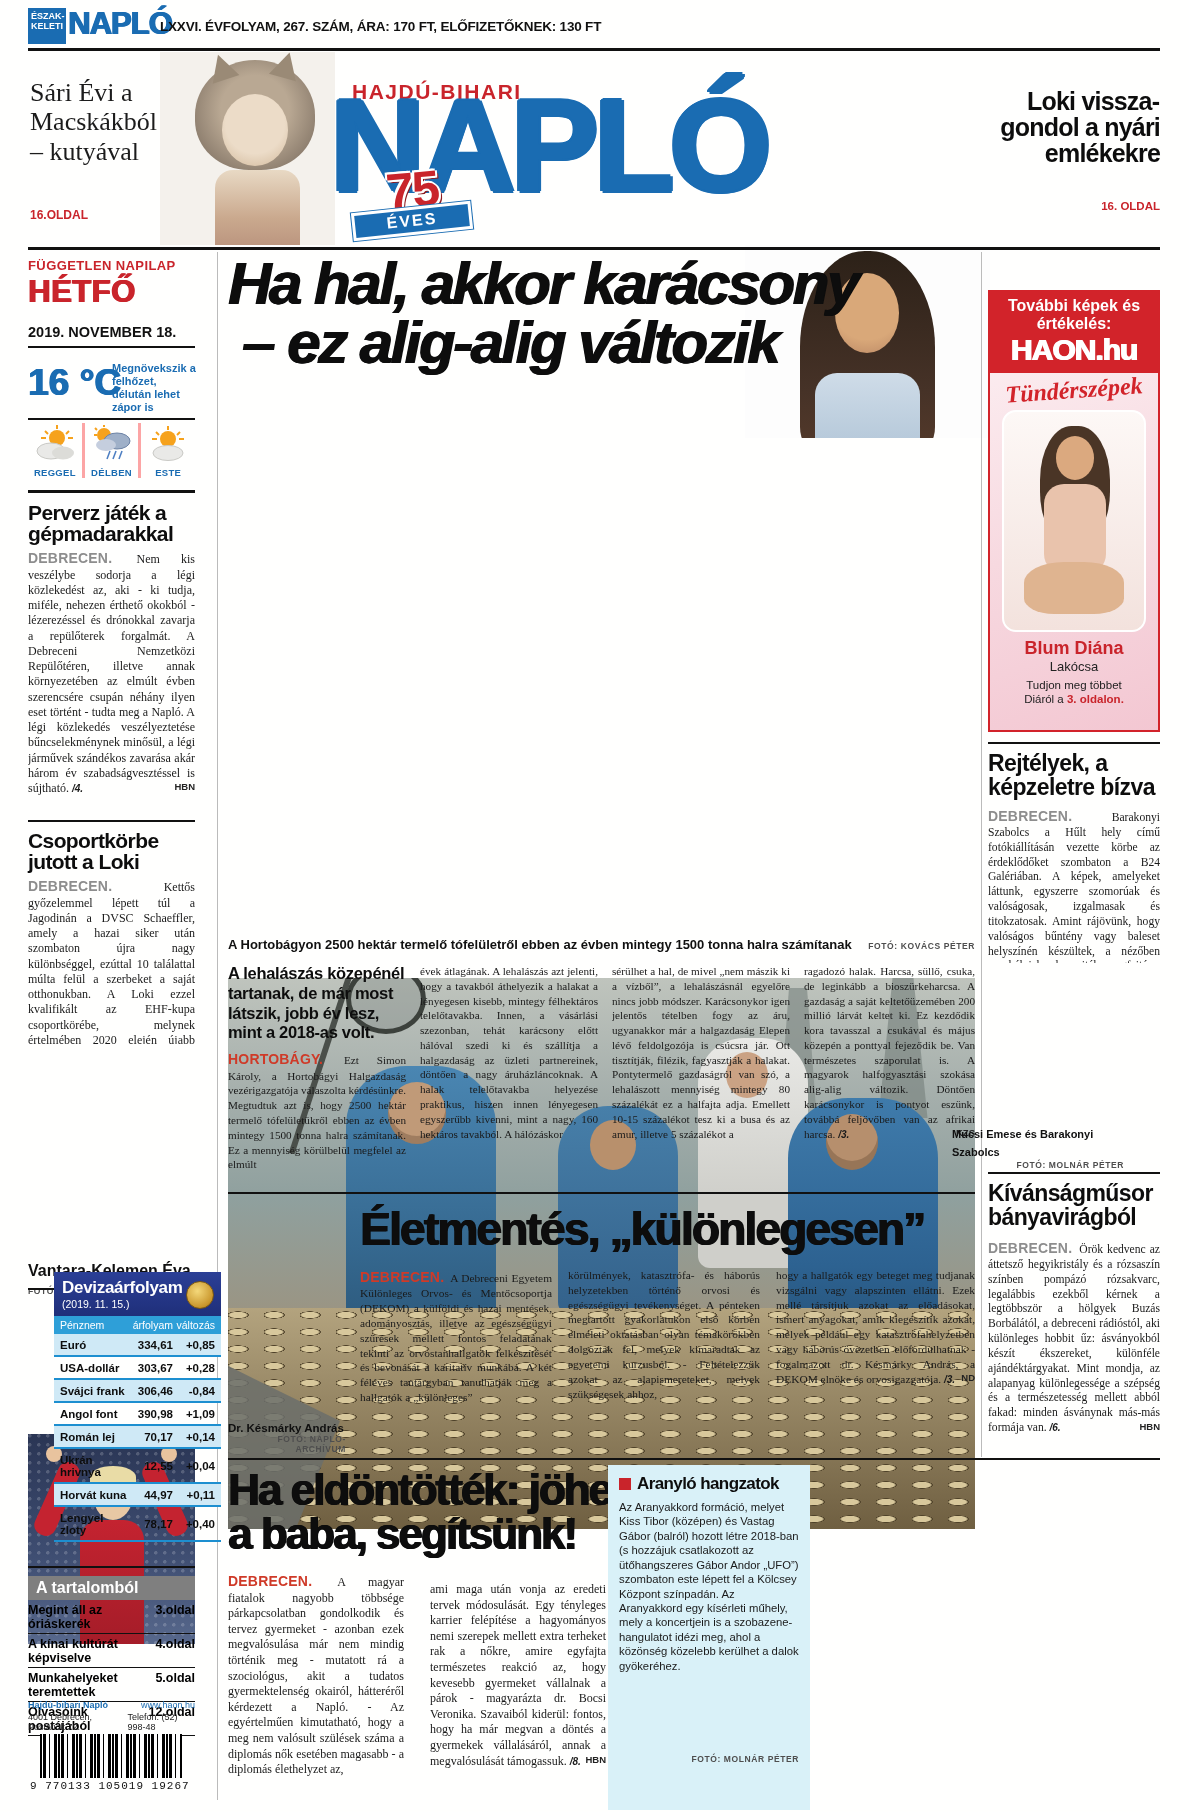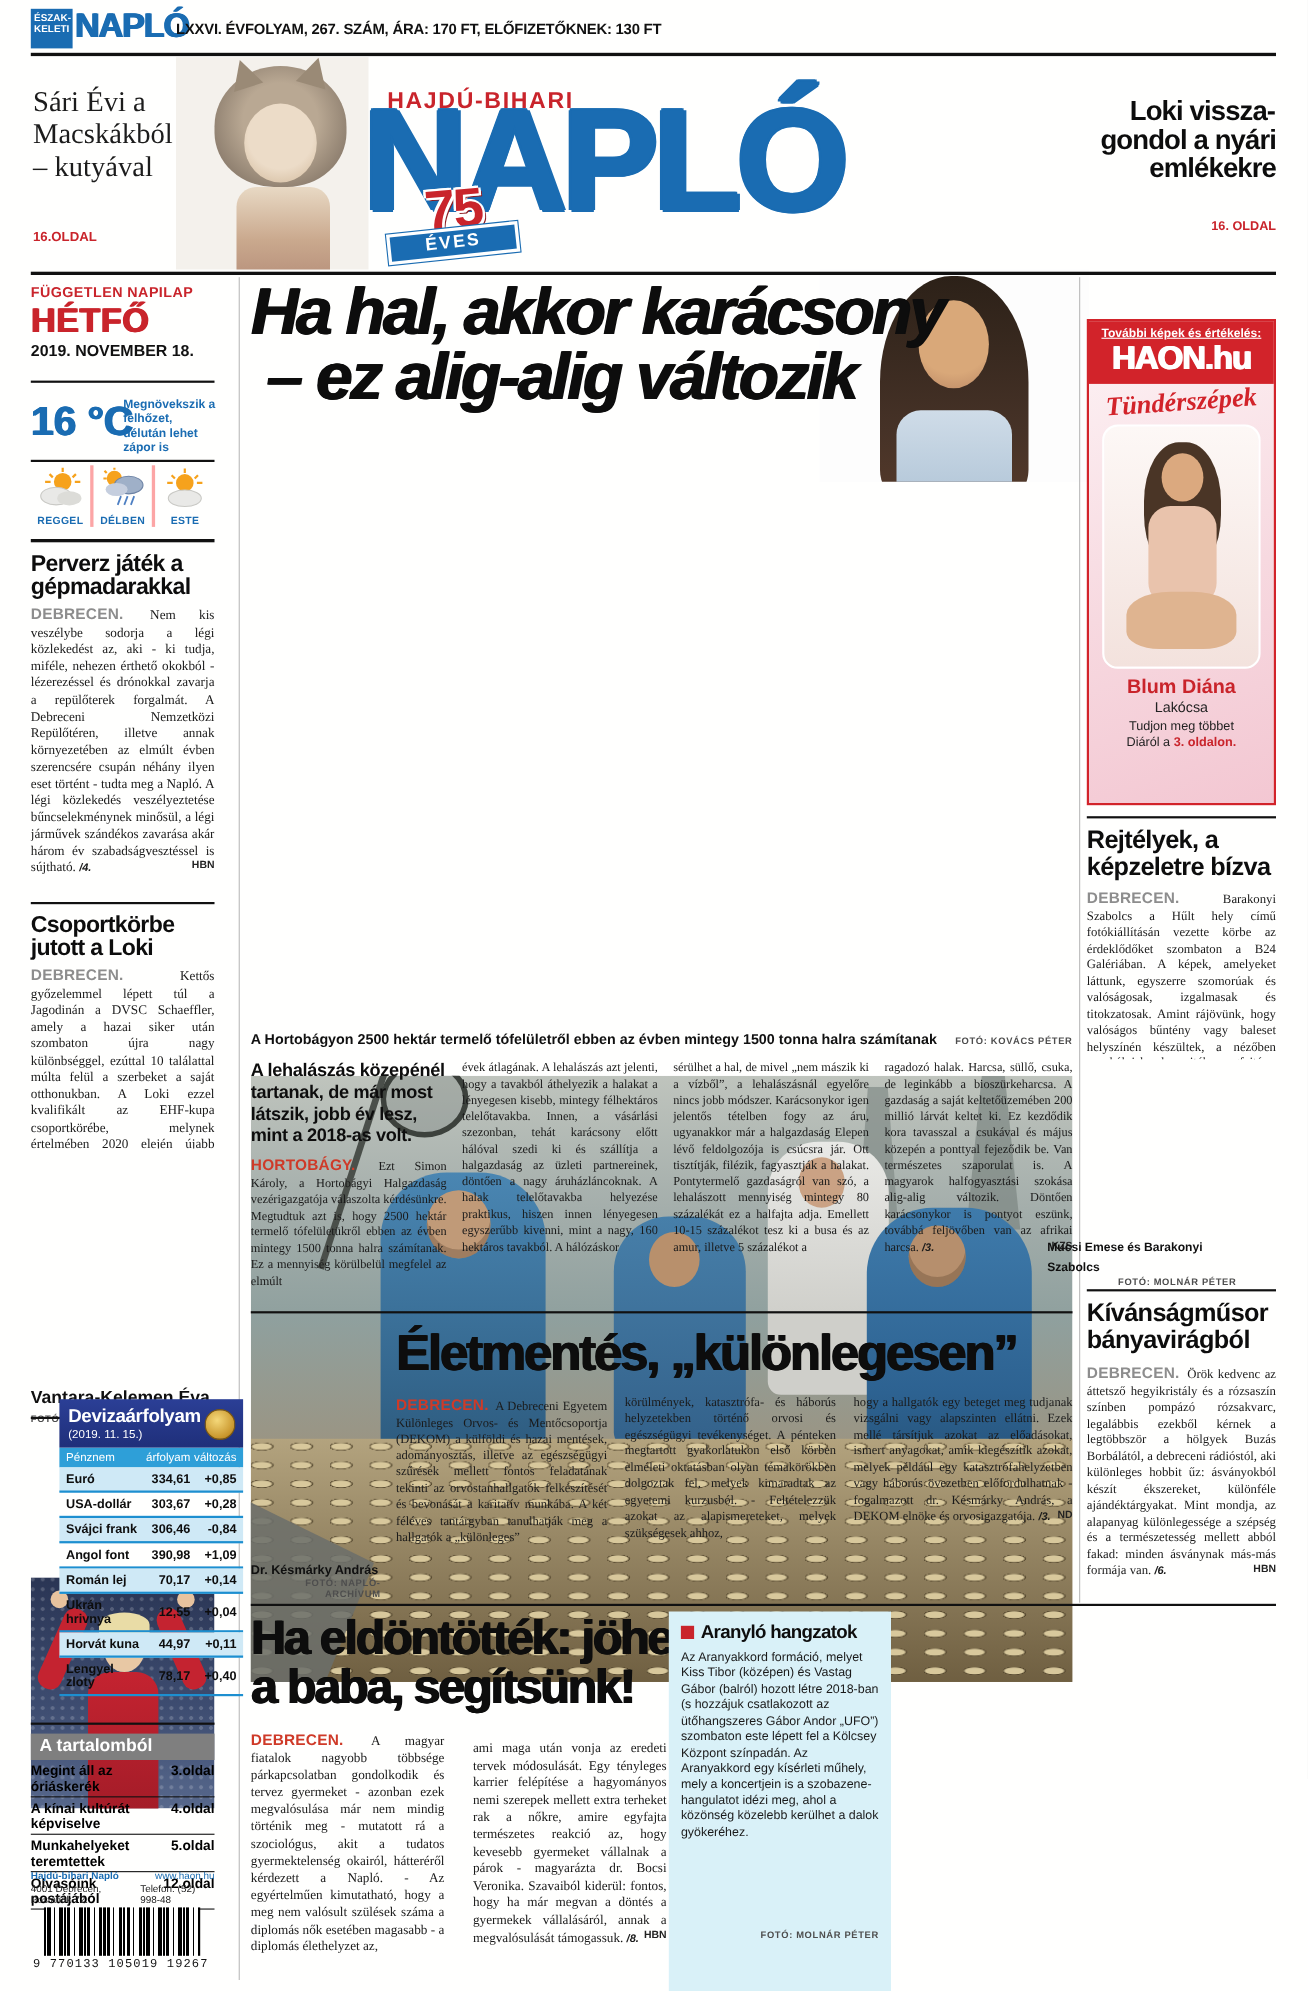--- a/index.html
+++ b/index.html
@@ -98,21 +98,21 @@
   <div class="abs hl" style="left:985px;top:88px;width:175px;text-align:right;font-size:25px;
        line-height:1.04;letter-spacing:-0.8px;">Loki vissza­gondol a nyári emlékekre</div>
   <div class="abs red" style="left:985px;top:200px;width:175px;text-align:right;font-size:11.5px;font-weight:700;">16. OLDAL</div>
 
   <div class="abs rule" style="left:28px;top:247px;width:1132px;height:3px;"></div>
   <div class="abs vrule" style="left:217px;top:252px;height:1548px;"></div>
   <div class="abs vrule" style="left:981px;top:252px;height:1205px;"></div>
 
   <div class="abs red" style="left:28px;top:258px;font-size:13px;font-weight:700;letter-spacing:.4px;">FÜGGETLEN NAPILAP</div>
   <div class="abs red fat" style="left:28px;top:274px;font-size:31px;font-weight:700;letter-spacing:.5px;">HÉTFŐ</div>
-  <div class="abs" style="left:28px;top:312px;font-size:14.5px;font-weight:700;color:#111;">2019. NOVEMBER 18.</div>
+  <div class="abs" style="left:28px;top:324px;font-size:14.5px;font-weight:700;color:#111;">2019. NOVEMBER 18.</div>
   <div class="abs rule" style="left:28px;top:346px;width:167px;height:2px;"></div>
 
   <div class="abs blue fat" style="left:28px;top:362px;font-size:37px;font-weight:700;">16 °C</div>
   <div class="abs blue" style="left:112px;top:362px;width:84px;font-size:11px;font-weight:700;line-height:1.18;">Megnövekszik a felhőzet, délután lehet zápor is</div>
   <div class="abs" style="left:28px;top:418px;width:167px;height:1.5px;background:#111;"></div>
 
   <div class="abs" style="left:28px;top:423px;width:167px;display:flex;">
     <div class="wcell">
       <svg width="44" height="38" viewBox="0 0 44 38">
         <circle cx="24" cy="13" r="8" fill="#f6a21c"></circle>
@@ -370,21 +370,21 @@
     <div style="display:flex;gap:6px;">
       <span style="width:12px;height:12px;background:#c9242b;margin-top:3px;flex:none;"></span>
       <span class="hl" style="font-size:17px;line-height:1.05;">Aranyló hangzatok</span>
     </div>
     <p class="body" style="margin:7px 0 0;font-size:11.3px;line-height:1.28;font-family:'Liberation Sans',sans-serif;text-align:left;height:250px;">Az Aranyakkord formáció, melyet Kiss Tibor (középen) és Vastag Gábor (balról) hozott létre 2018-ban (s hozzájuk csatlakozott az ütőhangszeres Gábor Andor „UFO”) szombaton este lépett fel a Kölcsey Központ színpadán. Az Aranyakkord egy kísérleti műhely, mely a koncertjein is a szobazene-hangulatot idézi meg, ahol a közönség közelebb kerülhet a dalok gyökeréhez.</p>
     <div class="credit" style="text-align:right;margin-top:4px;">FOTÓ: MOLNÁR PÉTER</div>
   </div>
 
   <div class="abs ad" style="left:988px;top:290px;width:172px;height:442px;box-sizing:border-box;">
     <div style="background:#d2232a;color:#fff;text-align:center;padding:5px 2px 6px;">
-      <div style="font-size:11px;font-weight:700;text-decoration:underline;">További képek és értékelés:</div>
+      <div style="font-size:16px;font-weight:700;">További képek és értékelés:</div>
       <div class="fat" style="font-size:30px;font-weight:700;letter-spacing:-1px;">HAON.hu</div>
     </div>
     <div class="script" style="font-size:24px;text-align:center;margin-top:4px;transform:rotate(-4deg);">Tündérszépek</div>
     <div class="ph" style="margin:6px auto 0;width:140px;height:218px;border:2px solid #fff;border-radius:14px;
          background:linear-gradient(#fdf8f6,#f3e2dd);">
       <div style="left:36px;top:14px;width:70px;height:120px;border-radius:45%;background:#4a3526;"></div>
       <div style="left:52px;top:24px;width:38px;height:44px;border-radius:50%;background:#dba97f;"></div>
       <div style="left:40px;top:72px;width:62px;height:90px;border-radius:20px;background:#e9c3ac;"></div>
       <div style="left:20px;top:150px;width:100px;height:52px;border-radius:40% 40% 30% 30%;background:#dfb490;"></div>
     </div>

